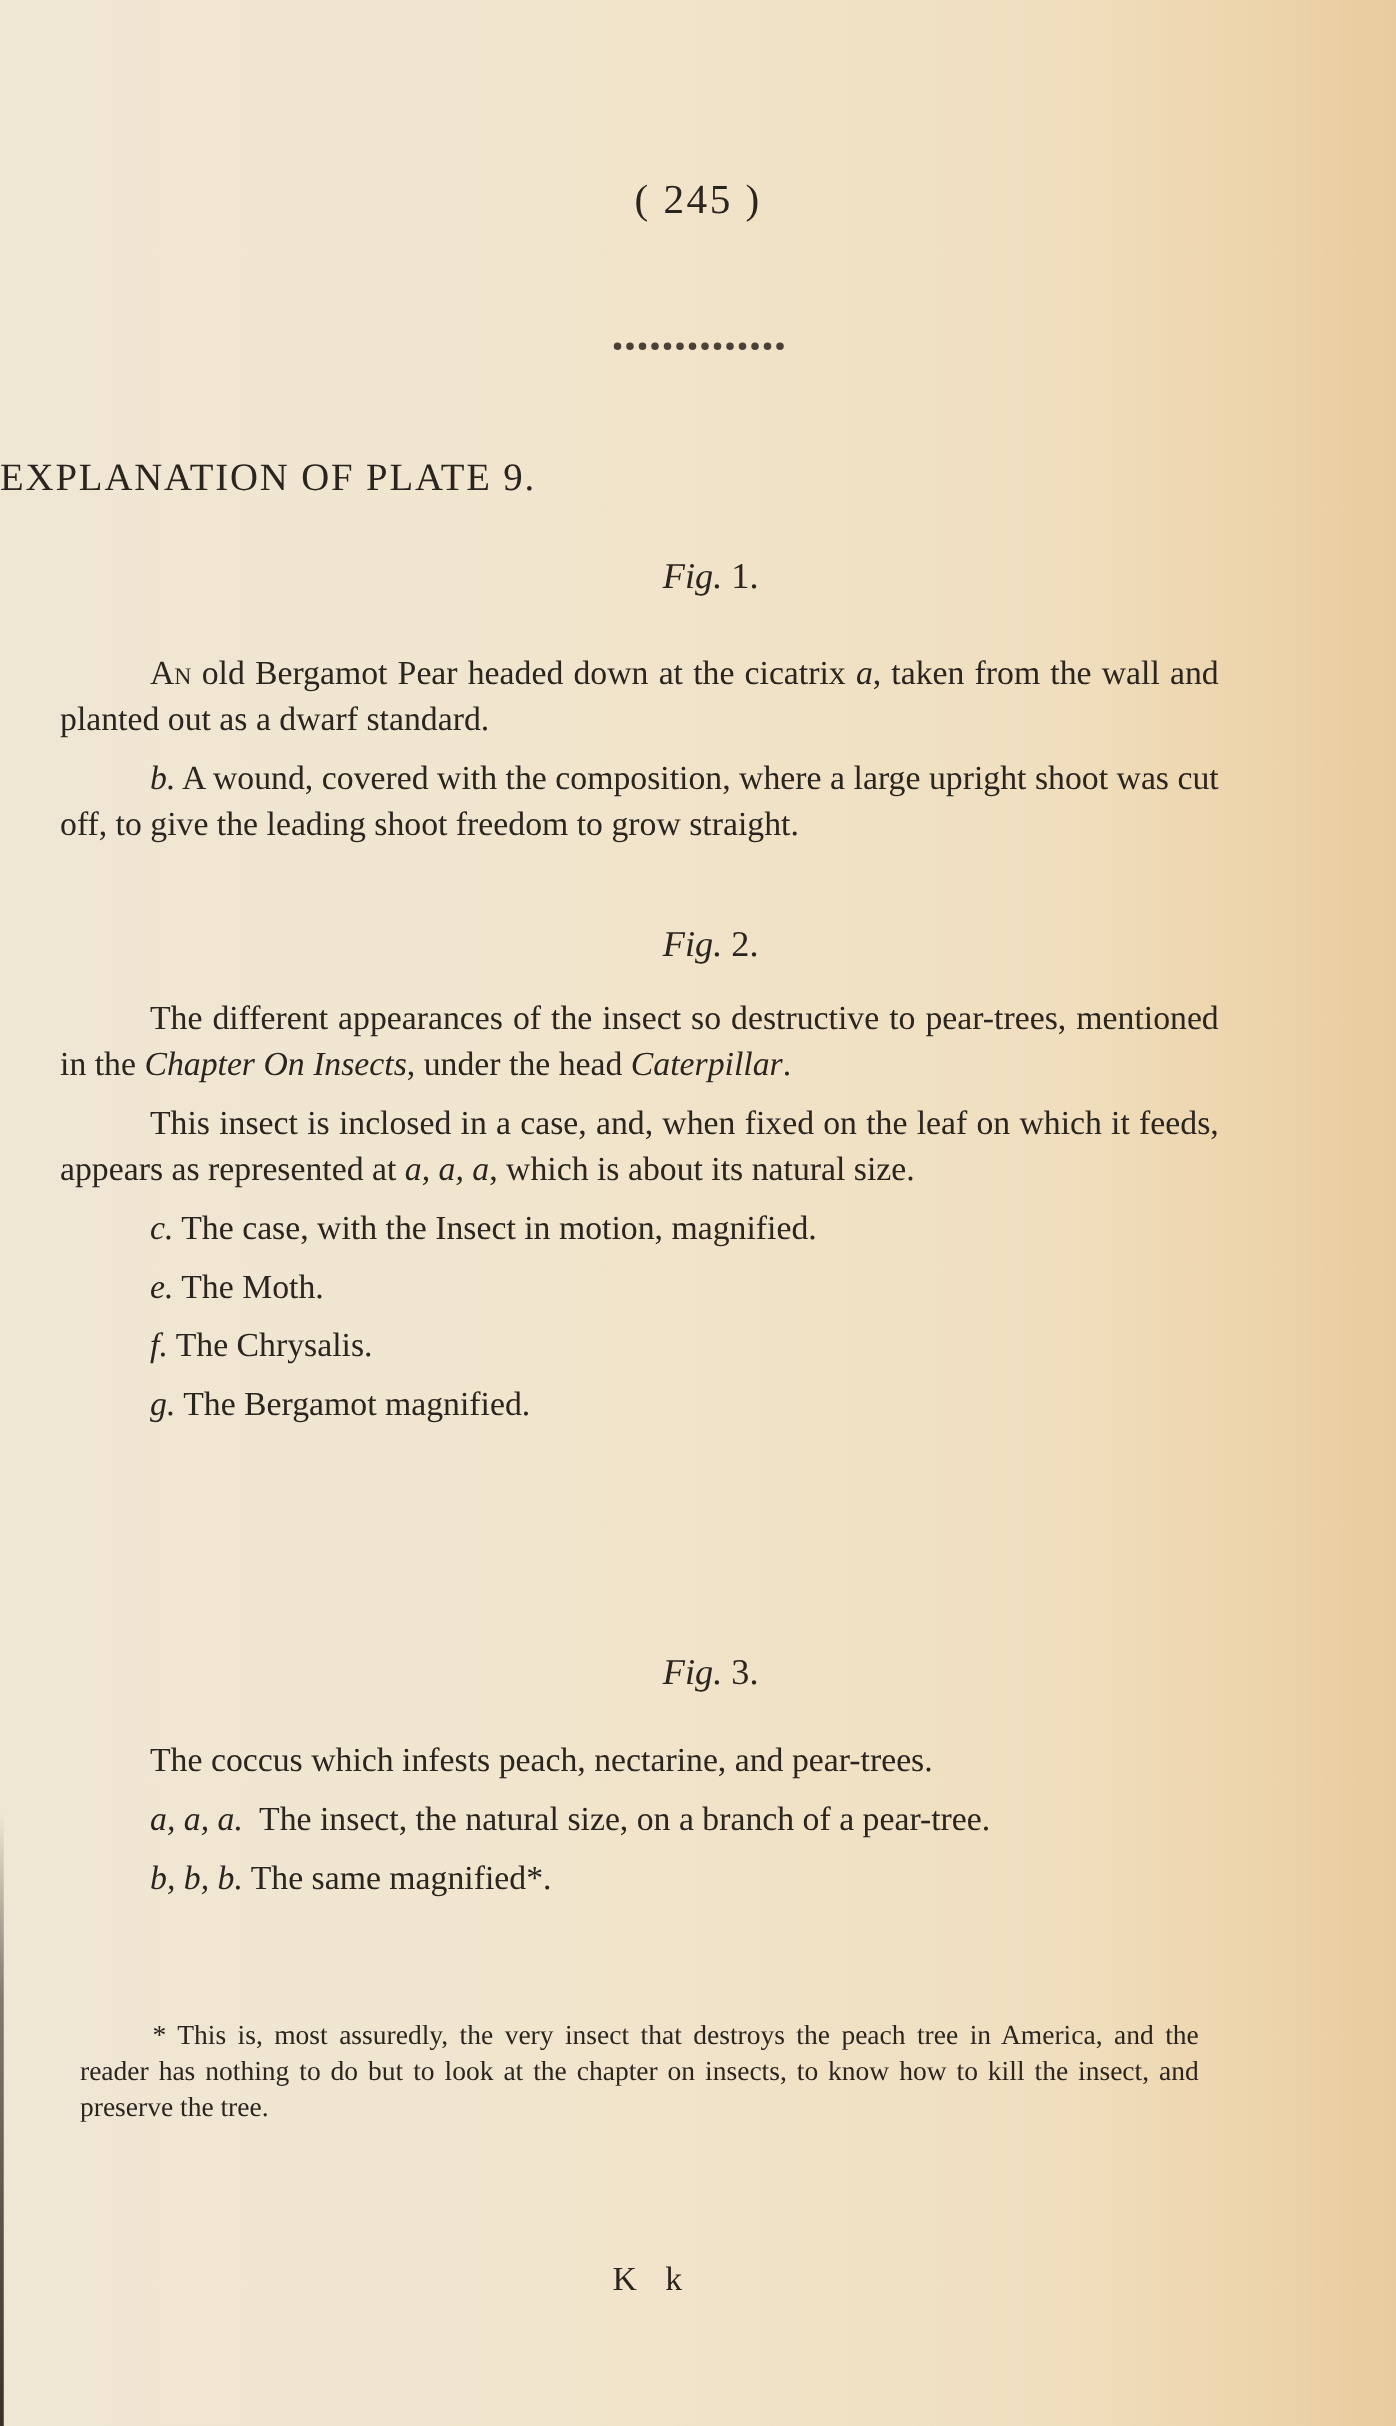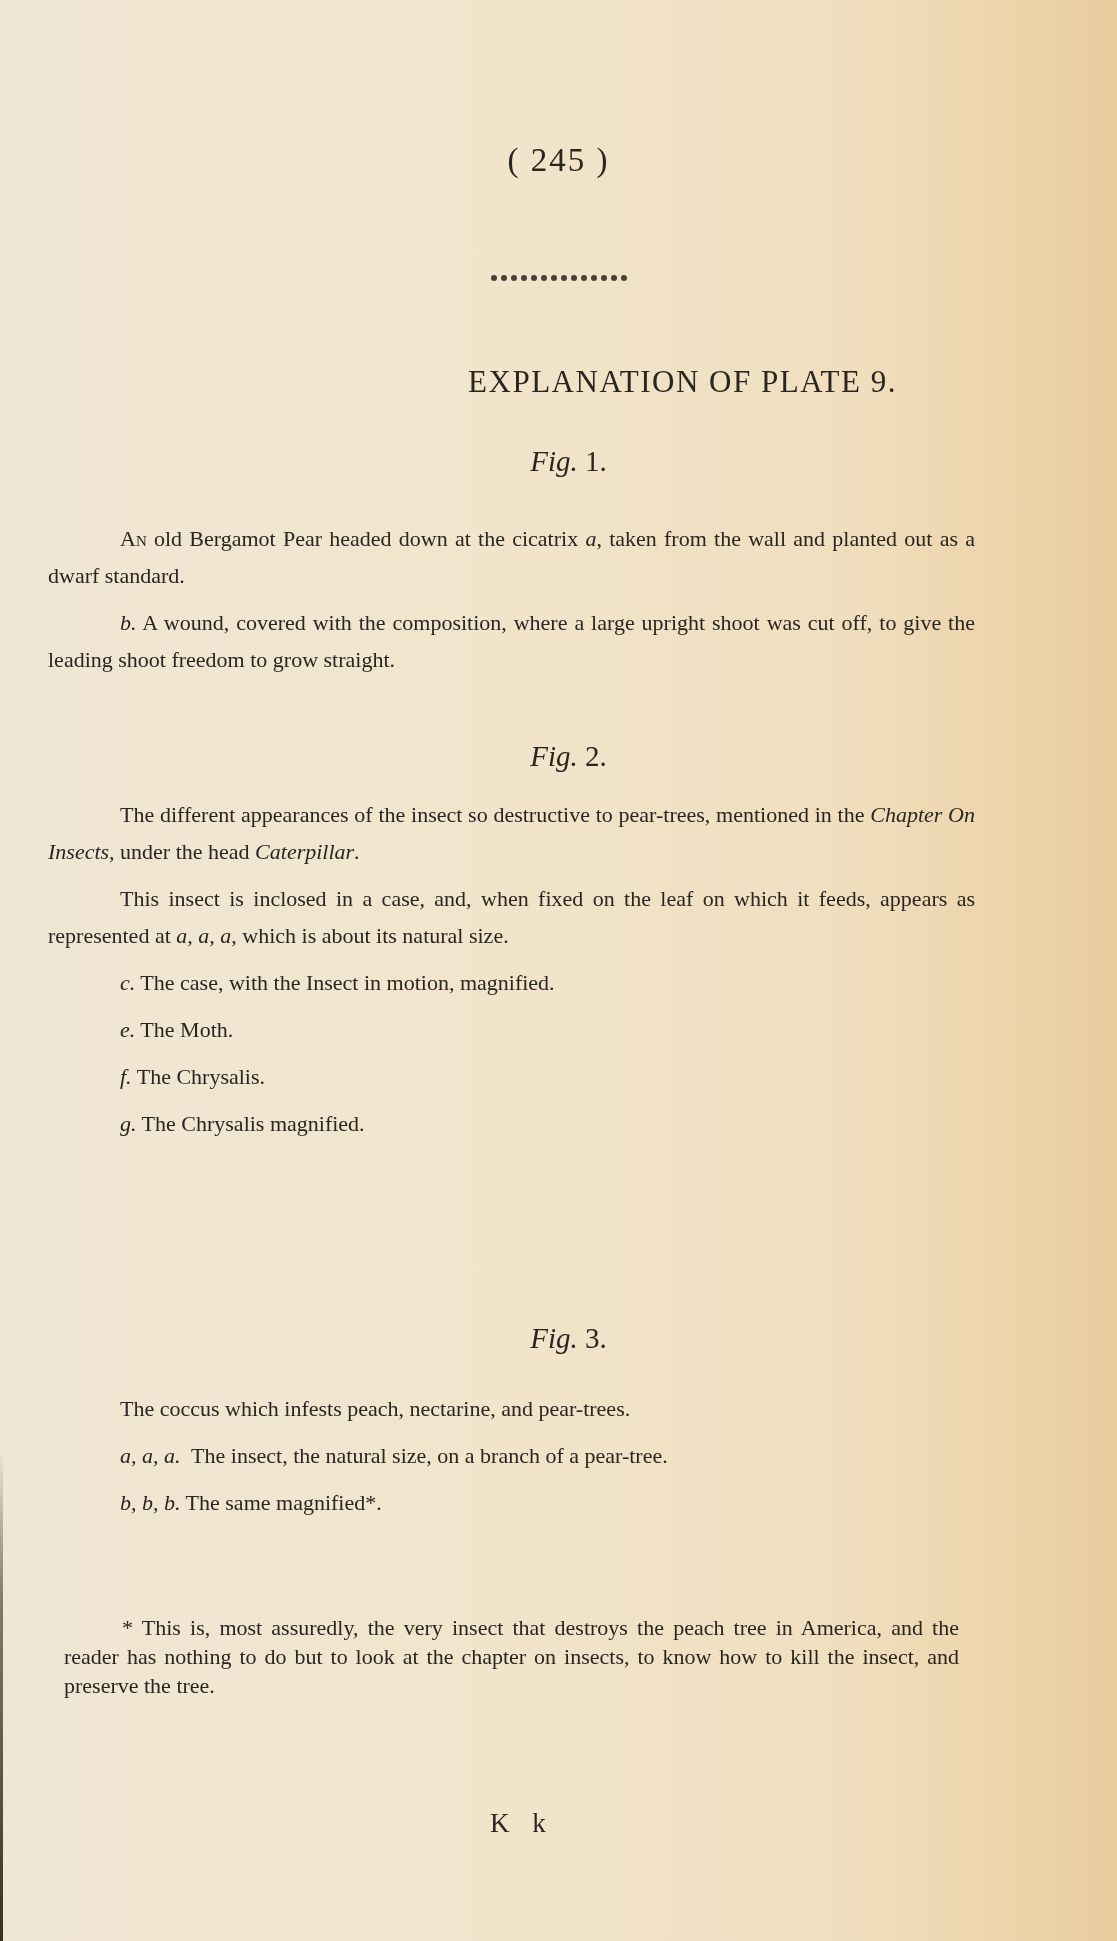--- a/index.html
+++ b/index.html
@@ -20,31 +20,31 @@
   }
   .ornament {
     position: absolute; top: 268px; left: 0; width: 1117px; text-align: center;
     height: 14px;
   }
   .ornament span.dot {
     display: inline-block; width: 6px; height: 6px; margin: 0 2px;
     background: #4a4038; border-radius: 50%; vertical-align: middle;
   }
   .heading {
-    position: absolute; top: 364px; left: 0; width: 897px; text-align: right;
+    position: absolute; top: 364px; left: 0; width: 897px; text-align: left;
     font-size: 31px; letter-spacing: 1.5px;
   }
   .fig {
     position: absolute; left: 0; width: 1117px; text-align: center;
     font-size: 29px;
   }
   .fig i { font-style: italic; margin-left: 20px; }
   .text {
     position: absolute; left: 48px; width: 927px;
-    font-size: 22px; line-height: 37px; text-align: justify;
+    font-size: 27px; line-height: 37px; text-align: justify;
   }
   .text p { margin: 0 0 10px 0; text-indent: 72px; }
   .text p.last { text-align-last: left; }
   .text i { font-style: italic; }
   .sc { font-variant: small-caps; }
   .list-item { margin: 0 0 10px 72px; }
   .footnote {
     position: absolute; left: 48px; top: 1597px; width: 927px;
     font-size: 22px; line-height: 29px; text-align: justify;
   }
@@ -79,21 +79,21 @@
   <span>2.</span>
 </div>
 
 <div class="text" style="top:796px">
   <p class="last"><span>The different appearances of the insect so destructive to pear-trees, mentioned in the </span><i>Chapter On Insects</i><span>, under the head </span><i>Caterpillar</i><span>.</span></p>
   <p class="last"><span>This insect is inclosed in a case, and, when fixed on the leaf on which it feeds, appears as represented at </span><i>a, a, a</i><span>, which is about its natural size.</span></p>
   <div id="fig2-items">
       <div class="list-item"><i>c.</i><span> The case, with the Insect in motion, magnified.</span></div>
       <div class="list-item"><i>e.</i><span> The Moth.</span></div>
       <div class="list-item"><i>f.</i><span> The Chrysalis.</span></div>
-      <div class="list-item"><i>g.</i><span> The Chrysalis magnified.</span></div>
+      <div class="list-item"><i>g.</i><span> The Bergamot magnified.</span></div>
     </div>
 </div>
 
 <div class="fig" style="top:1322px">
   <i>Fig.</i>
   <span>3.</span>
 </div>
 
 <div class="text" style="top:1390px">
   <p class="last">The coccus which infests peach, nectarine, and pear-trees.</p>

